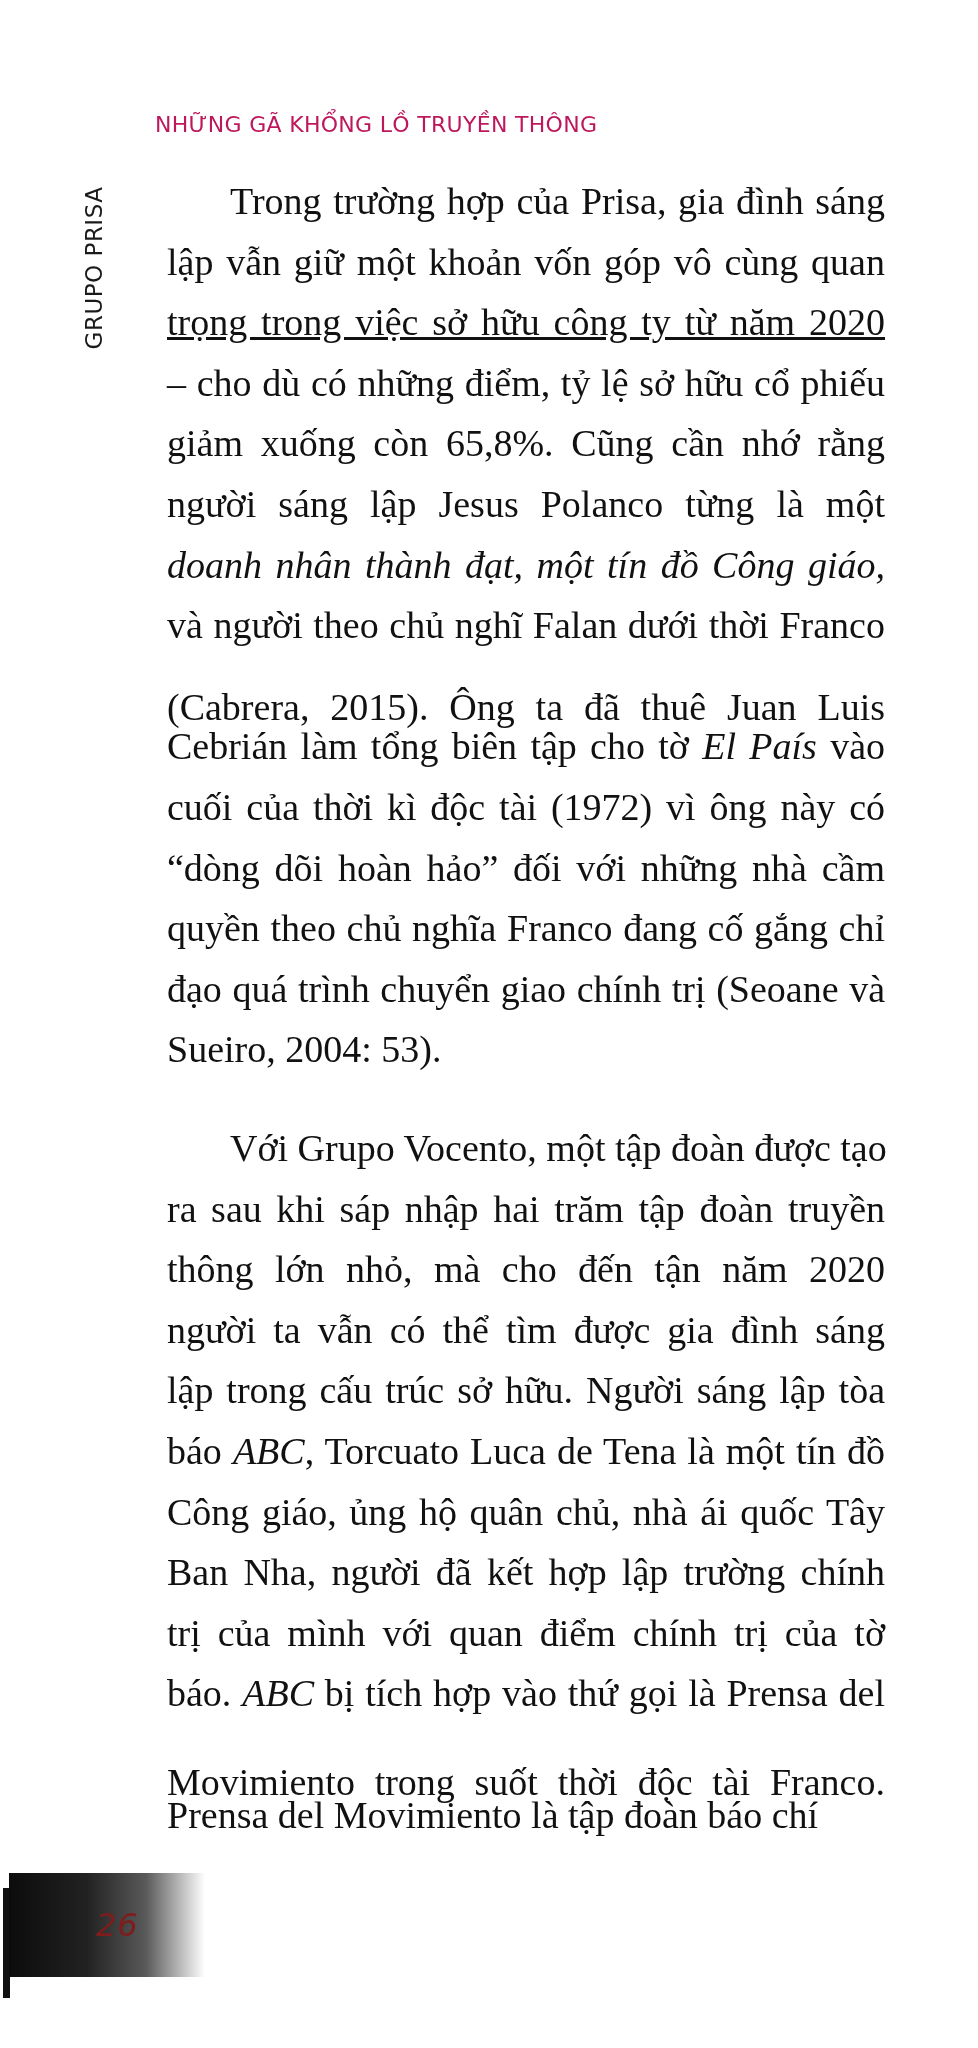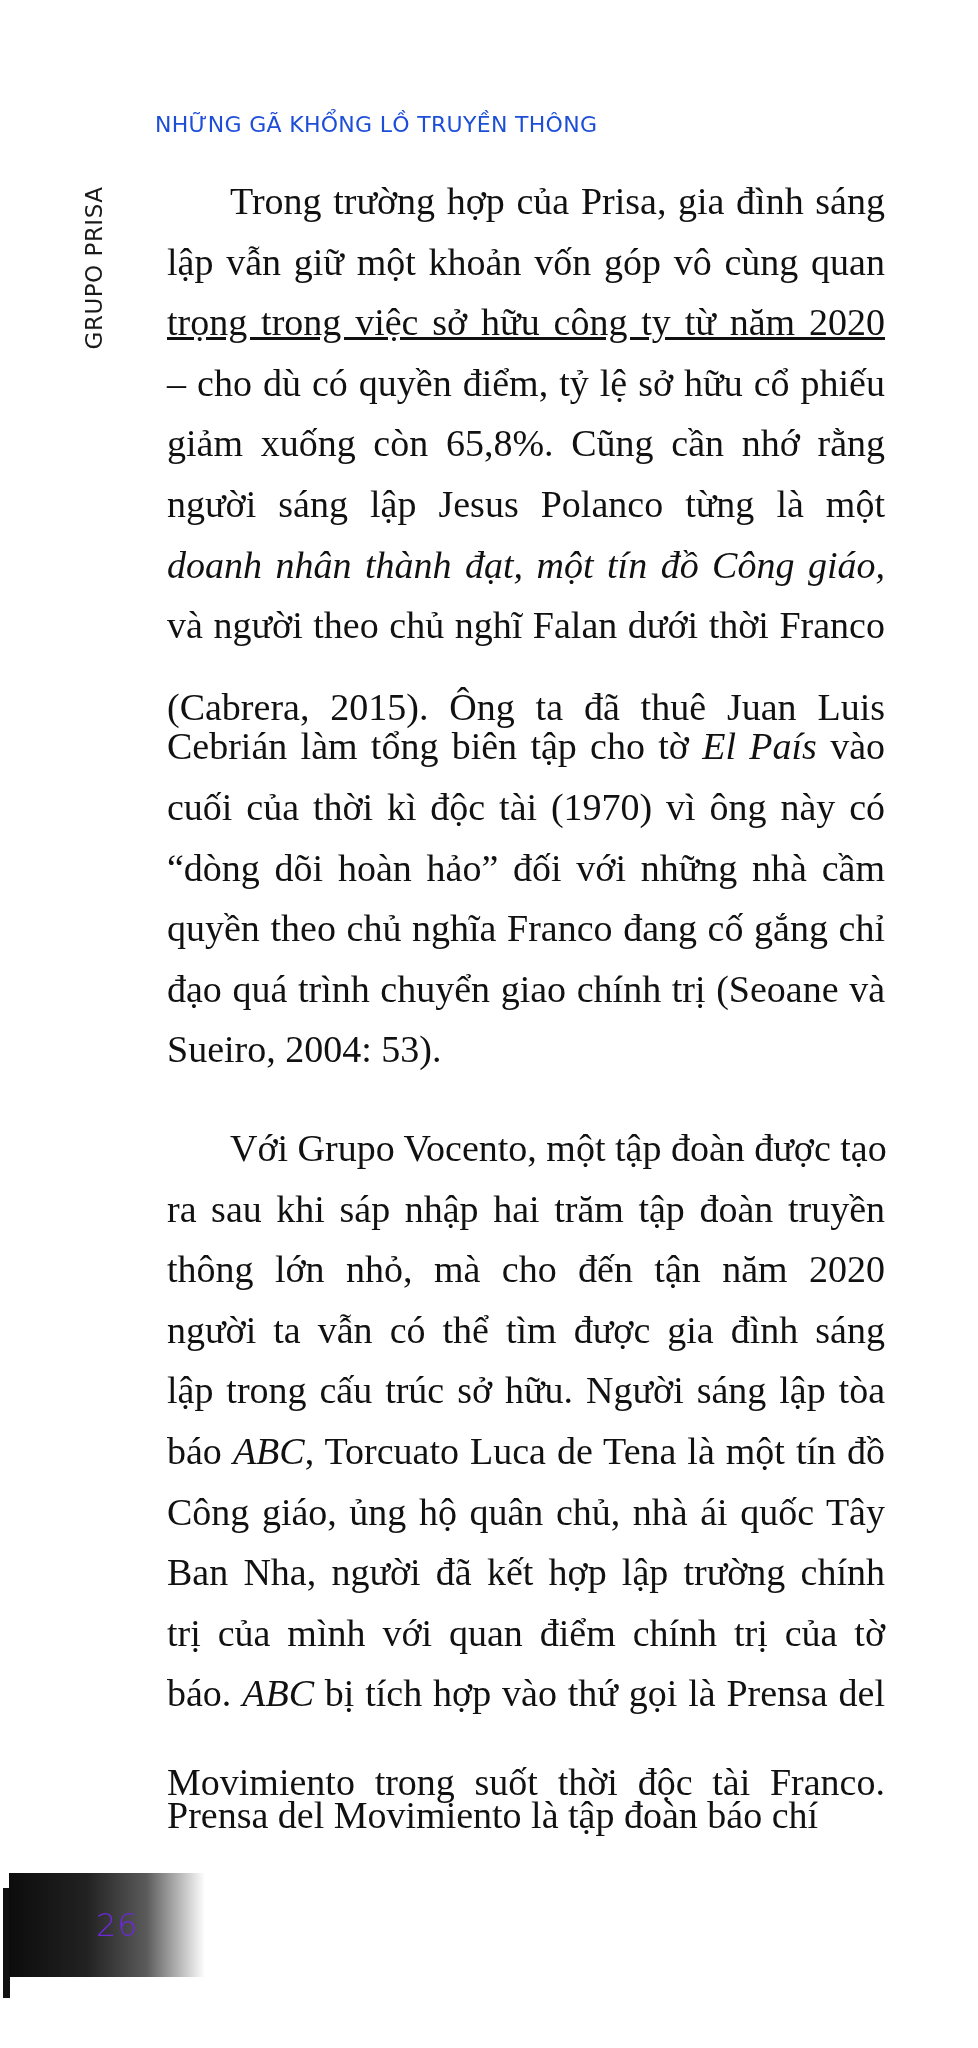--- a/index.html
+++ b/index.html
@@ -4,21 +4,21 @@
 <style>
   html, body { margin: 0; padding: 0; }
   body {
     width: 978px; height: 2048px; position: relative; overflow: hidden;
     background: #ffffff; color: #141414;
     font-family: "DejaVu Serif", "Liberation Serif", serif;
   }
   .running-head {
     position: absolute; left: 155px; top: 112px;
     font-family: "DejaVu Sans", "Liberation Sans", sans-serif;
-    font-size: 22px; letter-spacing: 0.3px; color: #1d4ed8;
+    font-size: 22px; letter-spacing: 0.3px; color: #be185d;
     white-space: nowrap;
   }
   .side-label {
     position: absolute; left: 94px; top: 268px;
     transform: translate(-50%, -50%) rotate(-90deg);
     font-family: "DejaVu Sans", "Liberation Sans", sans-serif;
     font-size: 23px; letter-spacing: 0.5px; color: #1a1a1a; white-space: nowrap;
   }
   .body-text { position: absolute; left: 0; top: 0; width: 978px; }
   .line {
@@ -34,41 +34,41 @@
   .page-tab {
     position: absolute; left: 9px; top: 1873px; width: 196px; height: 104px;
     background: linear-gradient(90deg, #0c0c0c 0%, #222 40%, #5a5a5a 70%, #c8c8c8 90%, #ffffff 100%);
   }
   .page-edge {
     position: absolute; left: 3px; top: 1888px; width: 7px; height: 110px; background: #111;
   }
   .page-number {
     position: absolute; left: 96px; top: 1906px;
     font-family: "DejaVu Sans", "Liberation Sans", sans-serif;
-    font-size: 32px; font-weight: 300; color: #6d28d9; letter-spacing: 1px;
+    font-size: 32px; font-weight: 300; color: #7f1d1d; letter-spacing: 1px; font-style: italic;
   }
 </style>
 </head>
 <body>
 
 <div class="running-head">NHỮNG GÃ KHỔNG LỒ TRUYỀN THÔNG</div>
 <div class="side-label">GRUPO PRISA</div>
 
 <div class="body-text" id="body-text">
     <div class="line indent" style="top: 178px;">Trong trường hợp của Prisa, gia đình sáng</div>
     <div class="line" style="top: 238.6px;">lập vẫn giữ một khoản vốn góp vô cùng quan</div>
     <div class="line" style="top: 299.2px; text-decoration: underline;">trọng trong việc sở hữu công ty từ năm 2020</div>
-    <div class="line" style="top: 359.8px;">– cho dù có quyền điểm, tỷ lệ sở hữu cổ phiếu</div>
+    <div class="line" style="top: 359.8px;">– cho dù có những điểm, tỷ lệ sở hữu cổ phiếu</div>
     <div class="line" style="top: 420.4px;">giảm xuống còn 65,8%. Cũng cần nhớ rằng</div>
     <div class="line" style="top: 481px;">người sáng lập Jesus Polanco từng là một</div>
     <div class="line" style="top: 541.6px; font-style: italic;">doanh nhân thành đạt, một tín đồ Công giáo,</div>
     <div class="line" style="top: 602.2px;">và người theo chủ nghĩ Falan dưới thời Franco</div>
     <div class="line" style="top: 684px;">(Cabrera, 2015). Ông ta đã thuê Juan Luis</div>
     <div class="line" style="top: 723.4px;">Cebrián làm tổng biên tập cho tờ <em>El País</em> vào</div>
-    <div class="line" style="top: 784px;">cuối của thời kì độc tài (1970) vì ông này có</div>
+    <div class="line" style="top: 784px;">cuối của thời kì độc tài (1972) vì ông này có</div>
     <div class="line" style="top: 844.6px;">“dòng dõi hoàn hảo” đối với những nhà cầm</div>
     <div class="line" style="top: 905.2px;">quyền theo chủ nghĩa Franco đang cố gắng chỉ</div>
     <div class="line" style="top: 965.8px;">đạo quá trình chuyển giao chính trị (Seoane và</div>
     <div class="line last" style="top: 1026.4px;">Sueiro, 2004: 53).</div>
     <div class="line indent" style="top: 1125px;">Với Grupo Vocento, một tập đoàn được tạo</div>
     <div class="line" style="top: 1185.6px;">ra sau khi sáp nhập hai trăm tập đoàn truyền</div>
     <div class="line" style="top: 1246.2px;">thông lớn nhỏ, mà cho đến tận năm 2020</div>
     <div class="line" style="top: 1306.8px;">người ta vẫn có thể tìm được gia đình sáng</div>
     <div class="line" style="top: 1367.4px;">lập trong cấu trúc sở hữu. Người sáng lập tòa</div>
     <div class="line" style="top: 1428px;">báo <em>ABC</em>, Torcuato Luca de Tena là một tín đồ</div>

